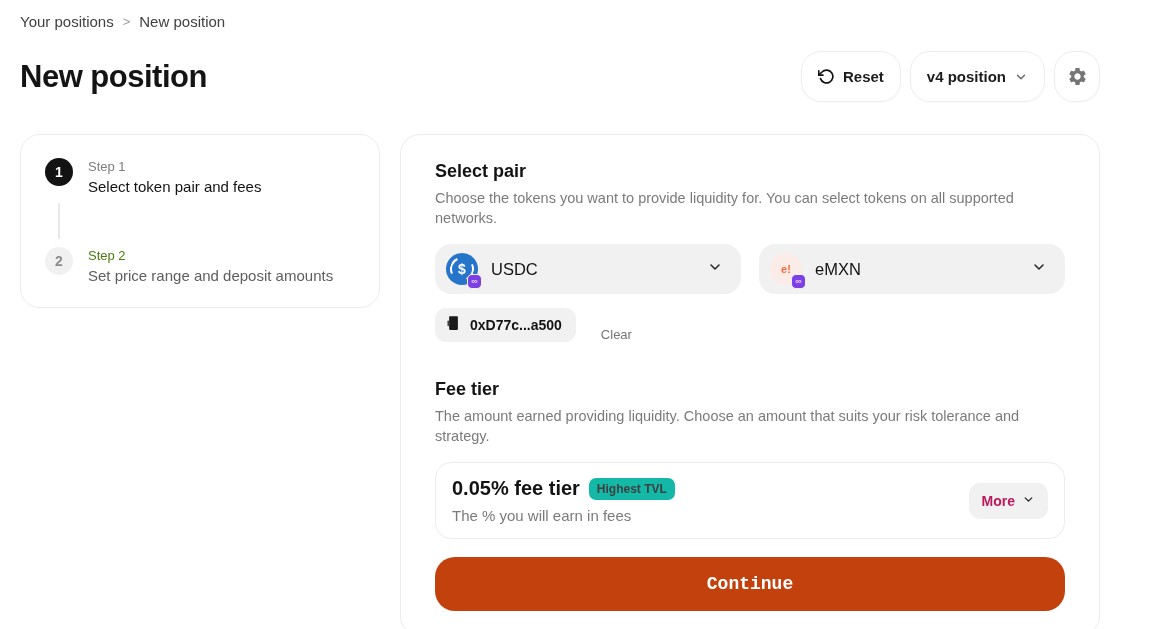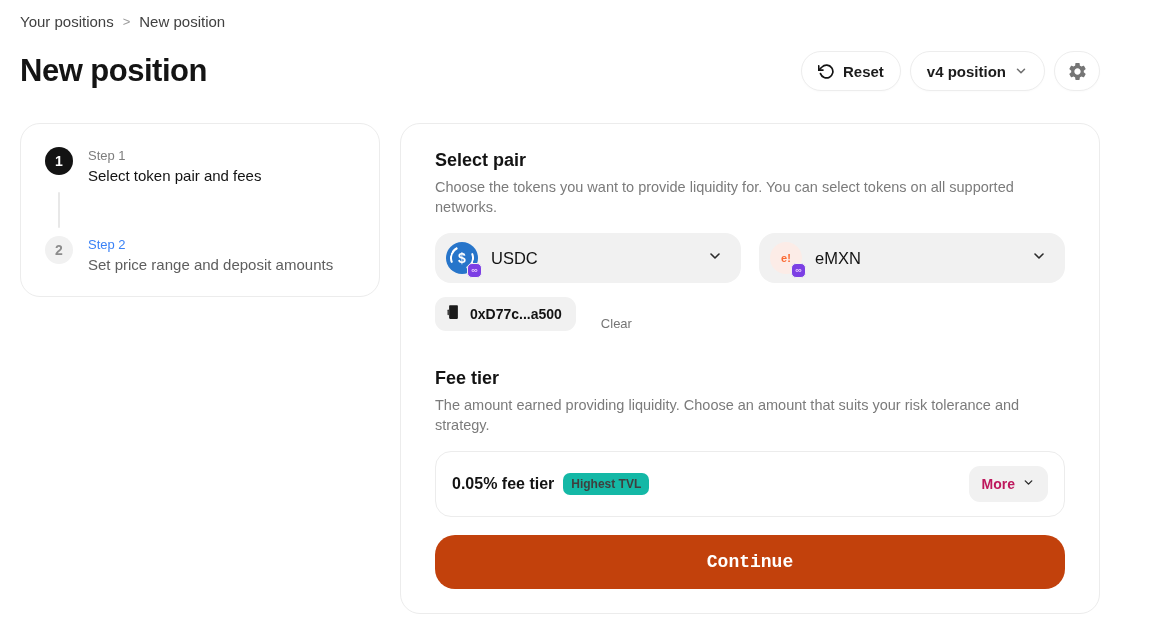--- a/index.html
+++ b/index.html
@@ -11,21 +11,21 @@
   
   .breadcrumb { display: flex; align-items: center; gap: 9px; font-size: 15px; color: #414141; }
   .breadcrumb .crumb { cursor: pointer; }
   .breadcrumb .sep { color: #9a9a9a; font-size: 13px; }
 
   
   .header-row { display: flex; align-items: center; justify-content: space-between; margin-top: 21px; }
   .page-title { font-size: 31px; font-weight: 700; letter-spacing: -0.5px; color: #141414; }
   .actions { display: flex; align-items: center; gap: 9px; }
   .pill-btn {
-    display: inline-flex; align-items: center; gap: 8px; height: 40px; padding: 0 16px;
+    display: inline-flex; align-items: center; gap: 8px; height: 51px; padding: 0 16px;
     background: #fff; border: 1px solid #ededed; border-radius: 20px;
     font-size: 15px; font-weight: 700; color: #1c1c1c; cursor: pointer;
     box-shadow: 0 1px 2px rgba(0,0,0,0.02);
   }
   .pill-btn svg { display: block; }
   .icon-btn { width: 46px; justify-content: center; padding: 0; }
 
   
   .main { display: flex; gap: 20px; margin-top: 32px; align-items: flex-start; }
 
@@ -33,21 +33,21 @@
   .steps-card { width: 360px; border: 1px solid #ececec; border-radius: 20px; padding: 23px 24px; background: #fff; }
   .step-row { display: flex; gap: 15px; cursor: pointer; }
   .step-circle {
     width: 28px; height: 28px; border-radius: 50%; flex: 0 0 28px;
     display: flex; align-items: center; justify-content: center;
     font-size: 14px; font-weight: 700;
   }
   .step-circle.active { background: #131313; color: #fff; }
   .step-circle.inactive { background: #f1f1f1; color: #8c8c8c; }
   .step-label { font-size: 13px; color: #7d7d7d; padding-top: 1px; }
-  .step-label.dim { color: #3b82f6; }
+  .step-label.dim { color: #4d7c0f; }
   .step-title { font-size: 15px; color: #131313; margin-top: 4px; }
   .step-title.dim { color: #5e5e5e; }
   .step-connector { width: 2px; height: 36px; background: #e8e8e8; margin: 8px 0 8px 13px; border-radius: 1px; }
 
   
   .content-card { flex: 1; border: 1px solid #ececec; border-radius: 20px; padding: 26px 34px 24px; background: #fff; }
   .section-heading { font-size: 18px; font-weight: 700; color: #131313; }
   .section-desc { font-size: 14.5px; color: #7b7b7b; margin-top: 7px; line-height: 1.35; }
 
   .token-row { display: flex; gap: 18px; margin-top: 16px; }
@@ -86,21 +86,21 @@
   .address-text { font-size: 14px; font-weight: 700; color: #131313; }
   .clear-link { font-size: 13px; color: #757575; cursor: pointer; }
 
   .fee-section { margin-top: 37px; }
   .fee-card {
     margin-top: 16px; border: 1px solid #ececec; border-radius: 16px;
     padding: 14px 16px; display: flex; align-items: center; justify-content: space-between;
     background: #fff;
   }
   .fee-title-row { display: flex; align-items: center; gap: 9px; }
-  .fee-title { font-size: 16px; font-weight: 600; color: #131313; }
+  .fee-title { font-size: 20px; font-weight: 600; color: #131313; }
   .fee-badge {
     background: #14b8a6; border-radius: 7px; padding: 4px 8px;
     font-size: 12px; font-weight: 700; color: #3f3f3f;
   }
   .fee-subtitle { font-size: 15px; color: #7b7b7b; margin-top: 7px; }
   .more-btn {
     display: inline-flex; align-items: center; gap: 7px; background: #f1f1f1;
     border-radius: 11px; padding: 10px 13px; font-size: 14px; font-weight: 700;
     color: #be185d; cursor: pointer; border: none;
   }
@@ -225,20 +225,21 @@
       <div class="fee-section">
         <h2 class="section-heading">Fee tier</h2>
         <p class="section-desc">The amount earned providing liquidity. Choose an amount that suits your risk tolerance and strategy.</p>
 
         <div class="fee-card">
           <div>
             <div class="fee-title-row">
               <span class="fee-title">0.05% fee tier</span>
               <span class="fee-badge">Highest TVL</span>
             </div>
+            <div class="fee-subtitle">The % you will earn in fees</div>
           </div>
           <button class="more-btn">
             <span>More</span>
             <span>
               <svg width="13" height="13" viewBox="0 0 24 24" fill="none" stroke="#2b2b2b" stroke-width="2.6" stroke-linecap="round" stroke-linejoin="round">
                 <polyline points="6 9 12 15 18 9"></polyline>
               </svg>
             </span>
           </button>
         </div>

